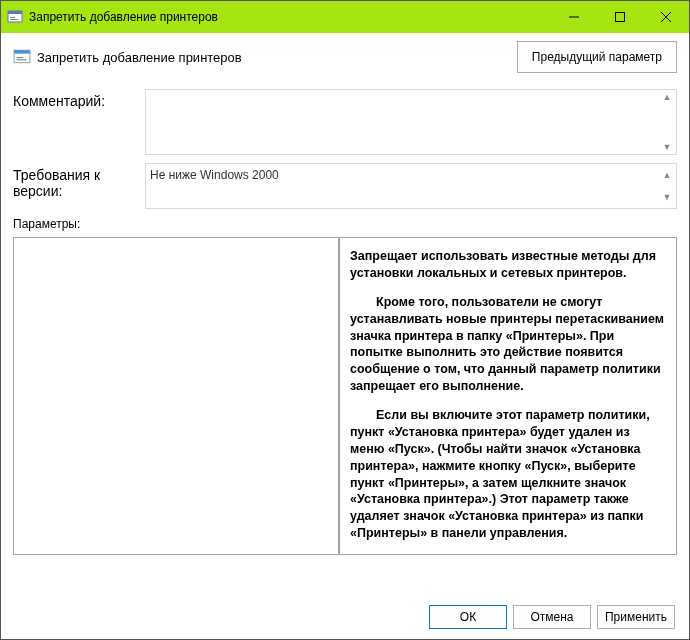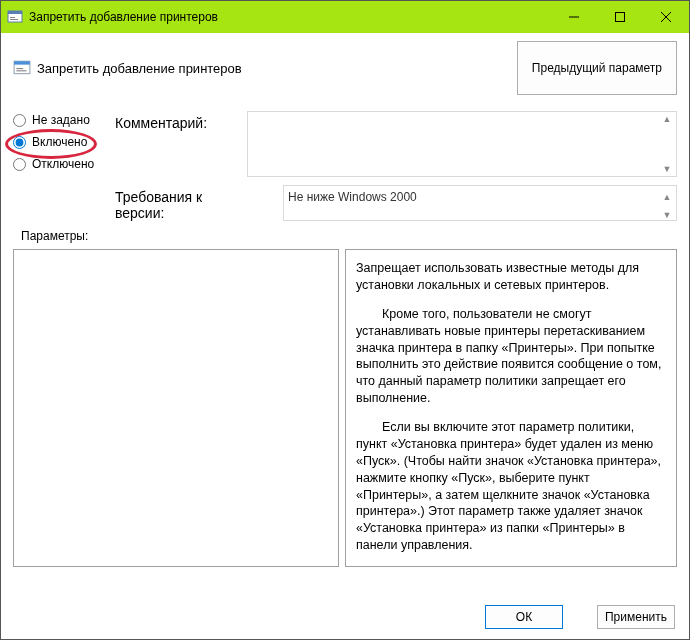--- a/index.html
+++ b/index.html
@@ -57,21 +57,21 @@
       align-items: center;
       justify-content: center;
     }
     .headerrow .htitle {
       flex: 1;
       font-size: 13px;
     }
     .navbtn {
       border: 1px solid #adadad;
       background: #fdfdfd;
-      padding: 19px 14px;
+      padding: 8px 14px;
       font-size: 12px;
       cursor: pointer;
     }
     
     .content {
       display: flex;
       padding: 4px 12px 0 12px;
       gap: 6px;
     }
     .leftcol {
@@ -117,48 +117,48 @@
     .commentbox, .reqbox {
       flex: 1;
       border: 1px solid #d9d9d9;
       background: #fff;
       position: relative;
       font-size: 12px;
       padding: 2px 20px 2px 4px;
       color: #333;
     }
     .commentbox { height: 66px; }
-    .reqbox { height: 36px; line-height: 18px; margin-left: 36px; }
+    .reqbox { height: 46px; line-height: 18px; }
     .scroll-arrows {
       position: absolute;
       right: 2px;
       top: 2px;
       bottom: 2px;
       width: 14px;
       display: flex;
       flex-direction: column;
       justify-content: space-between;
       color: #888;
       font-size: 9px;
       align-items: center;
     }
     
     .labelsrow {
       display: flex;
-      padding: 8px 12px 2px 20px;
+      padding: 8px 12px 2px 12px;
       font-size: 12px;
     }
     .labelsrow .lleft { width: 330px; }
     .labelsrow .lright { flex: 1; }
     
     .panelsrow {
       display: flex;
       padding: 4px 12px 0 12px;
-      gap: 6px;
       height: 322px;
+      font-weight: bold;
     }
     .panel {
       border: 1px solid #a0a0a0;
       background: #fff;
       overflow: hidden;
     }
     .panel.left { width: 326px; }
     .panel.right {
       flex: 1;
       padding: 10px 10px;
@@ -176,21 +176,20 @@
       display: flex;
       gap: 6px;
     }
     .footer button {
       border: 1px solid #adadad;
       background: #fdfdfd;
       padding: 4px 0;
       width: 78px;
       font-size: 12px;
       cursor: pointer;
-      margin-left: 28px;
     }
     .footer button.default { border-color: #0078d7; }
   </style>
 </head>
 <body>
 
 <div class="titlebar">
   <div class="icon-box">
     <svg width="16" height="16" viewBox="0 0 16 16">
       <rect x="1" y="2" width="14" height="11" fill="#fff" stroke="#5a7db5"></rect>
@@ -225,35 +224,20 @@
       <rect x="1" y="2" width="14" height="3" fill="#4a90d9"></rect>
       <rect x="3" y="8" width="6" height="1" fill="#888"></rect>
       <rect x="3" y="10" width="9" height="1" fill="#888"></rect>
     </svg>
   </div>
   <div class="htitle">Запретить добавление принтеров</div>
   <button class="navbtn">Предыдущий параметр</button>
 </div>
 
 <div class="content">
-  <div class="leftcol">
-    <label class="radio-row">
-      <input type="radio" name="state" style="">
-      <span>Не задано</span>
-    </label>
-    <label class="radio-row">
-      <div class="radio-annot"></div>
-      <input type="radio" name="state" checked="" style="">
-      <span>Включено</span>
-    </label>
-    <label class="radio-row">
-      <input type="radio" name="state" style="">
-      <span>Отключено</span>
-    </label>
-  </div>
   <div class="rightcol">
     <div class="fieldrow">
       <div class="fieldlabel">Комментарий:</div>
       <div class="commentbox">
         <span></span>
         <div class="scroll-arrows">
           <span>▲</span>
           <span>▼</span>
         </div>
       </div>
@@ -280,14 +264,15 @@
   <div class="panel right">
     <p>Запрещает использовать известные методы для установки локальных и сетевых принтеров.</p>
     <p class="indent">Кроме того, пользователи не смогут устанавливать новые принтеры перетаскиванием значка принтера в папку «Принтеры». При попытке выполнить это действие появится сообщение о том, что данный параметр политики запрещает его выполнение.</p>
     <p class="indent">Если вы включите этот параметр политики, пункт «Установка принтера» будет удален из меню «Пуск». (Чтобы найти значок «Установка принтера», нажмите кнопку «Пуск», выберите пункт «Принтеры», а затем щелкните значок «Установка принтера».) Этот параметр также удаляет значок «Установка принтера» из папки «Принтеры» в панели управления.</p>
     <p class="indent">Однако этот параметр не запрещает установку принтера с помощью мастера установки оборудования. Он также не запрещает устанавливать принтеры с помощью других программ.</p>
   </div>
 </div>
 
 <div class="footer">
   <button class="default">ОК</button>
+  <button>Отмена</button>
   <button>Применить</button>
 </div>
 
 </body></html>

